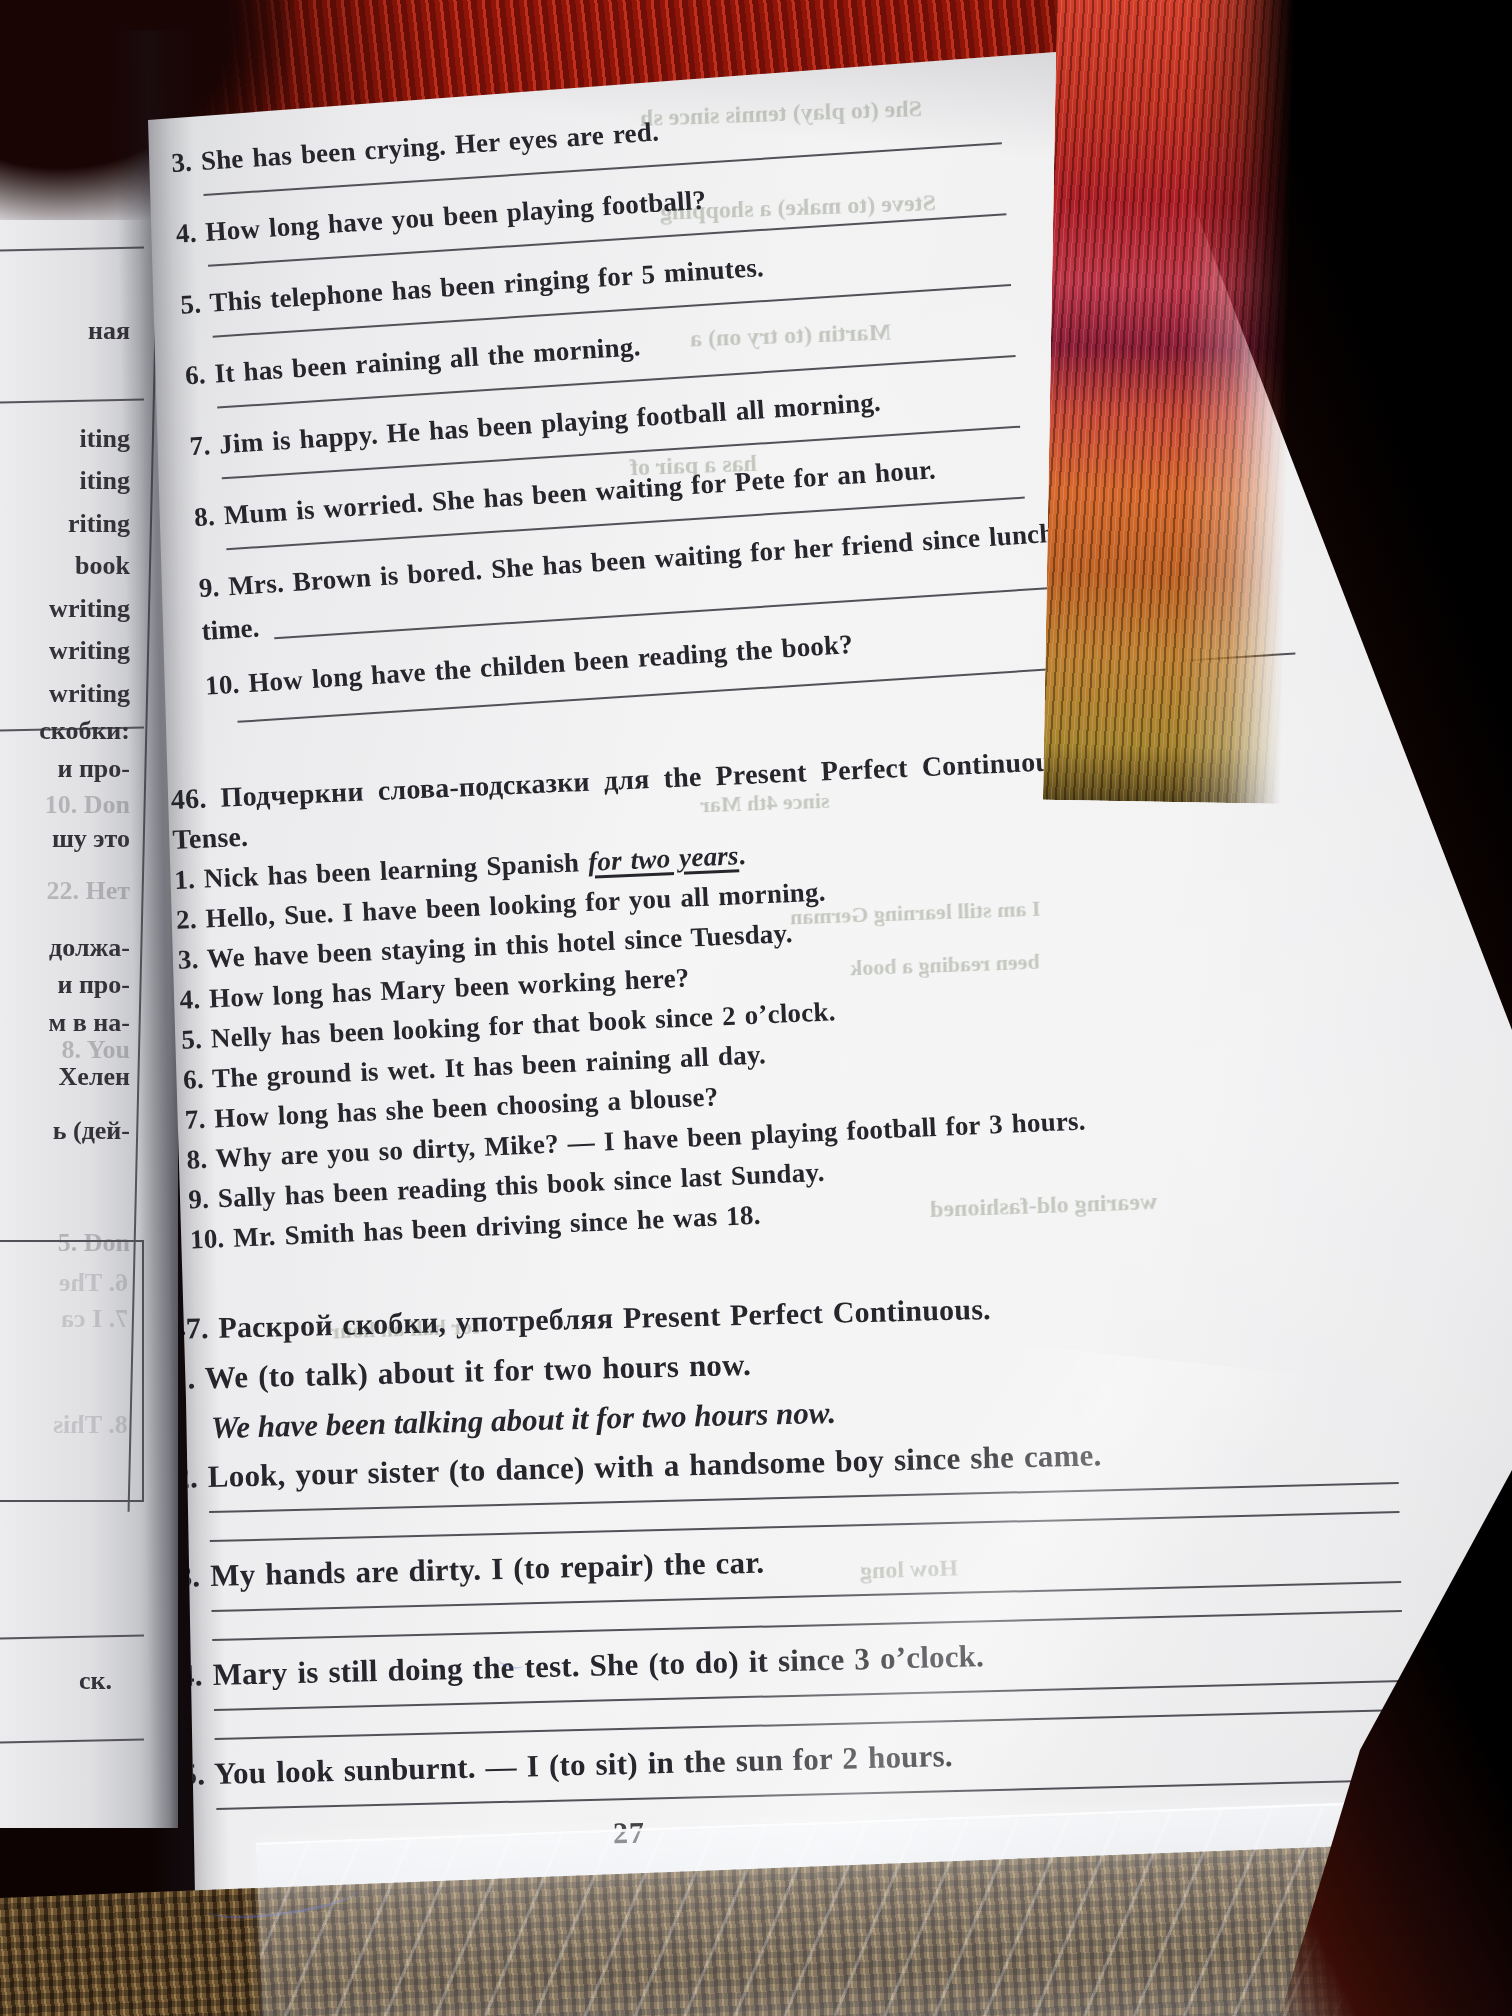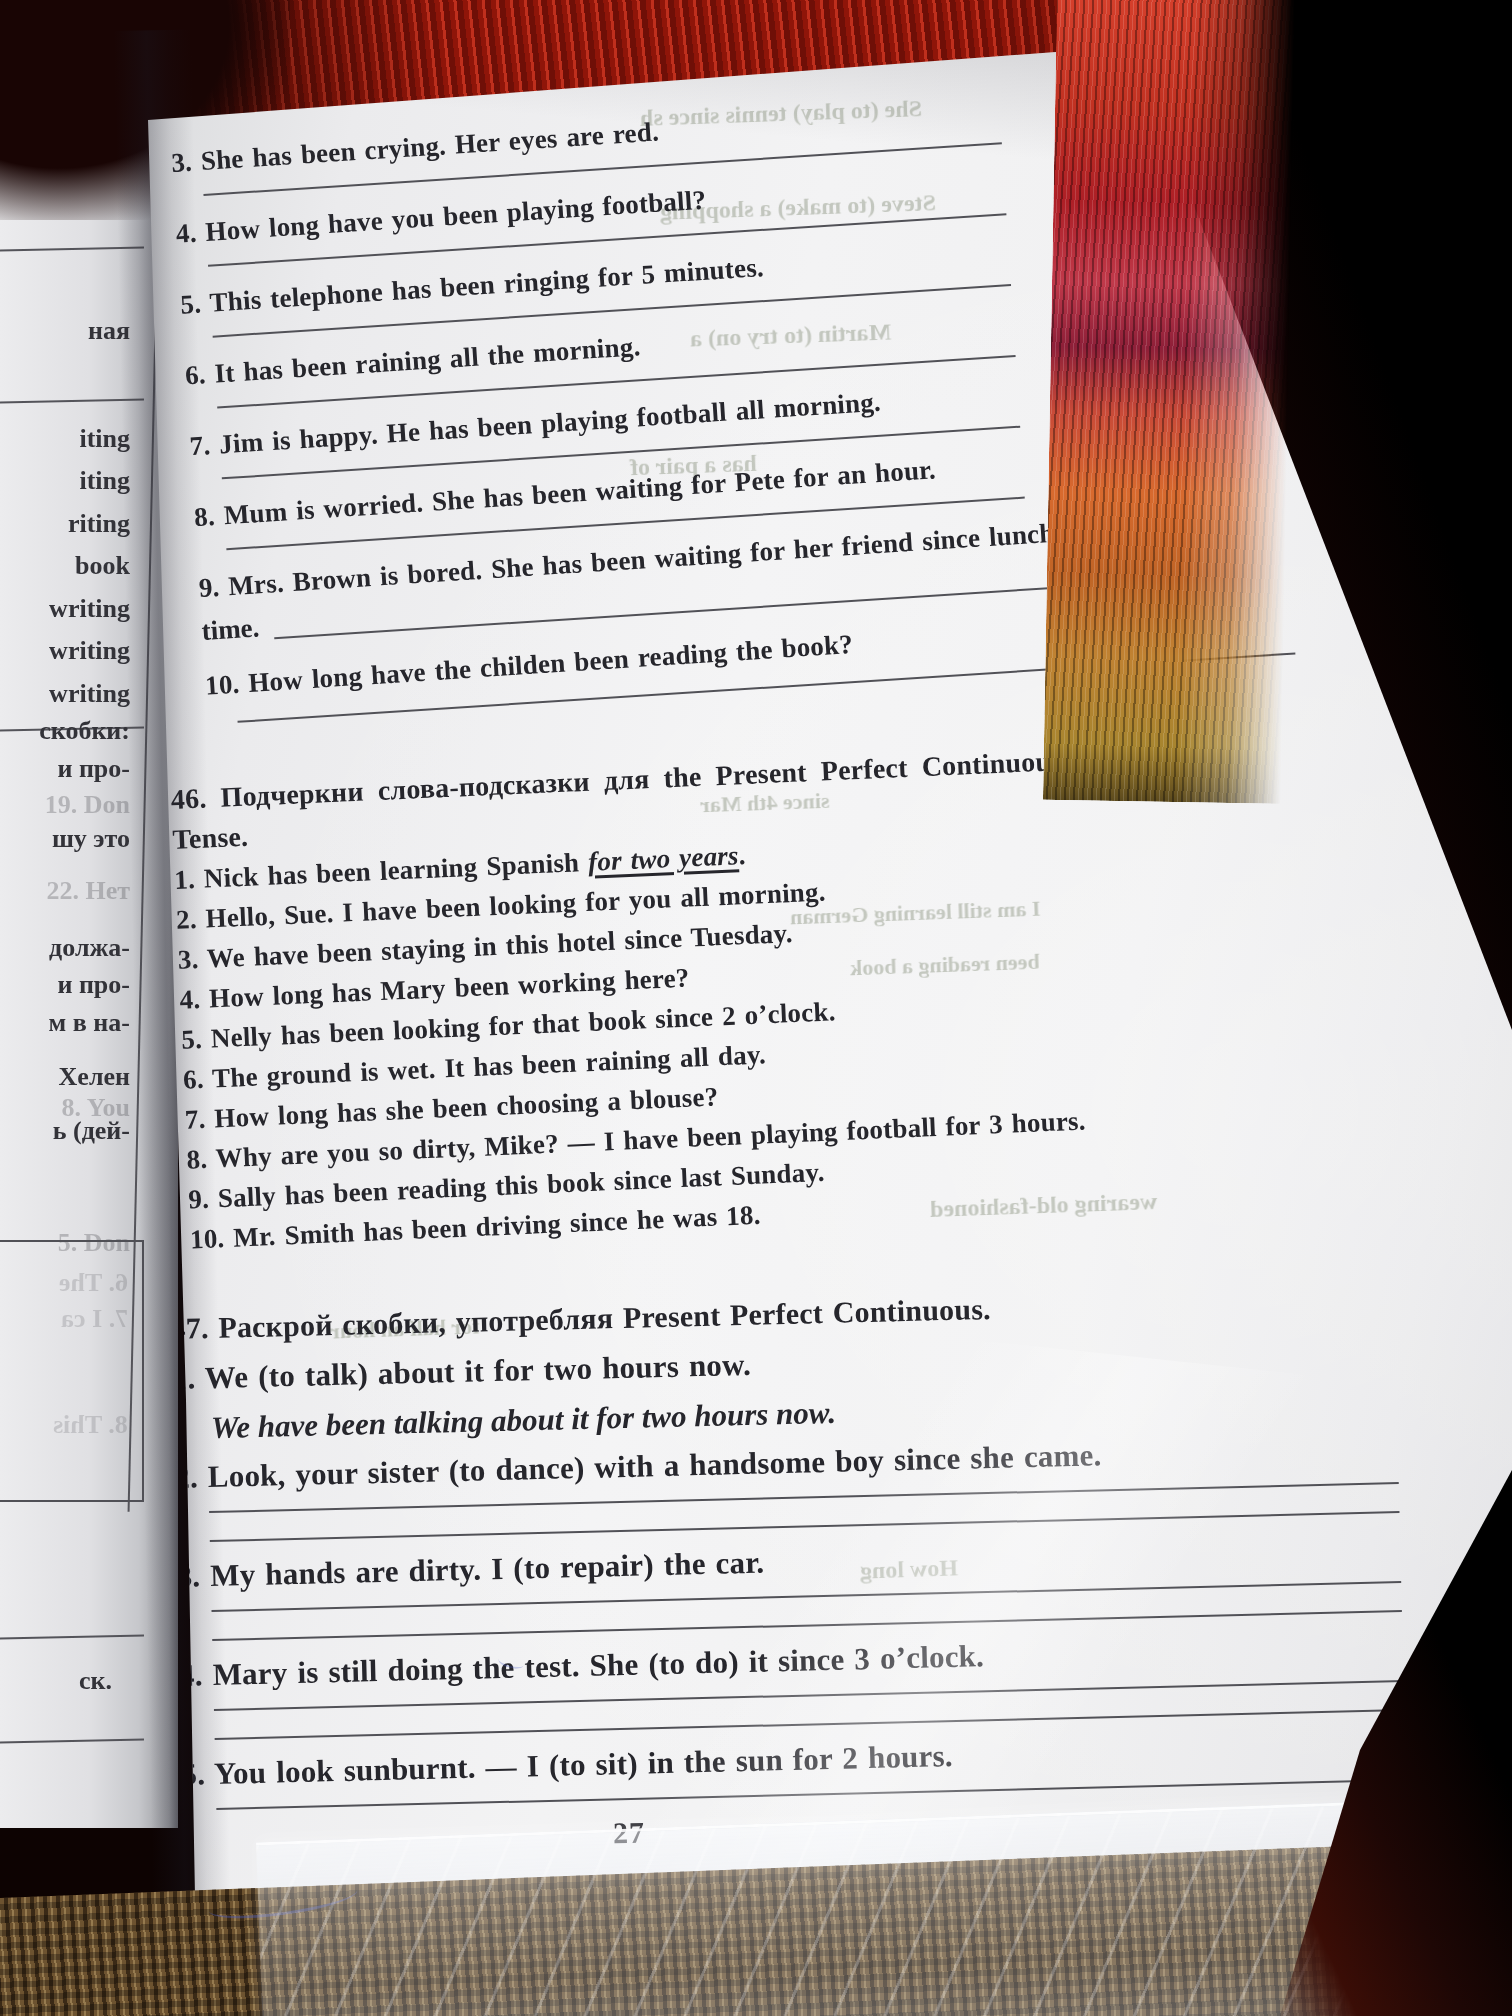--- a/index.html
+++ b/index.html
@@ -109,27 +109,27 @@
     <span class="lp-word" style="top:296px">iting</span>
     <span class="lp-word" style="top:338px">iting</span>
     <span class="lp-word" style="top:381px">riting</span>
     <span class="lp-word" style="top:423px">book</span>
     <span class="lp-word" style="top:466px">writing</span>
     <span class="lp-word" style="top:508px">writing</span>
     <span class="lp-word" style="top:551px">writing</span>
     <div class="lp-line" style="top:600px"></div>
     <span class="lp-word" style="top:588px">скобки:</span>
     <span class="lp-word" style="top:626px">и про-</span>
-    <span class="lp-word lp-faint" style="top:662px">19. Don</span>
+    <span class="lp-word lp-faint" style="top:662px">10. Don</span>
     <span class="lp-word" style="top:696px">шу это</span>
     <span class="lp-word lp-faint" style="top:748px">22. Нет</span>
     <span class="lp-word" style="top:805px">должа-</span>
     <span class="lp-word" style="top:842px">и про-</span>
     <span class="lp-word" style="top:880px">м в на-</span>
-    <span class="lp-word lp-faint" style="top:965px">8. You</span>
+    <span class="lp-word lp-faint" style="top:907px">8. You</span>
     <span class="lp-word" style="top:934px">Хелен</span>
     <span class="lp-word" style="top:988px">ь (дей-</span>
     <span class="lp-word lp-faint" style="top:1100px">5. Don</span>
     <div class="lp-box" style="top:1112px;height:258px">
       <span class="lp-word lp-mir" style="top:26px;right:14px">6. The</span>
       <span class="lp-word lp-mir" style="top:62px;right:14px">7. I ca</span>
       <span class="lp-word lp-mir" style="top:168px;right:14px">8. This</span>
     </div>
     <div class="lp-line" style="top:1508px"></div>
     <span class="lp-word" style="top:1538px;right:66px">ск.</span>

